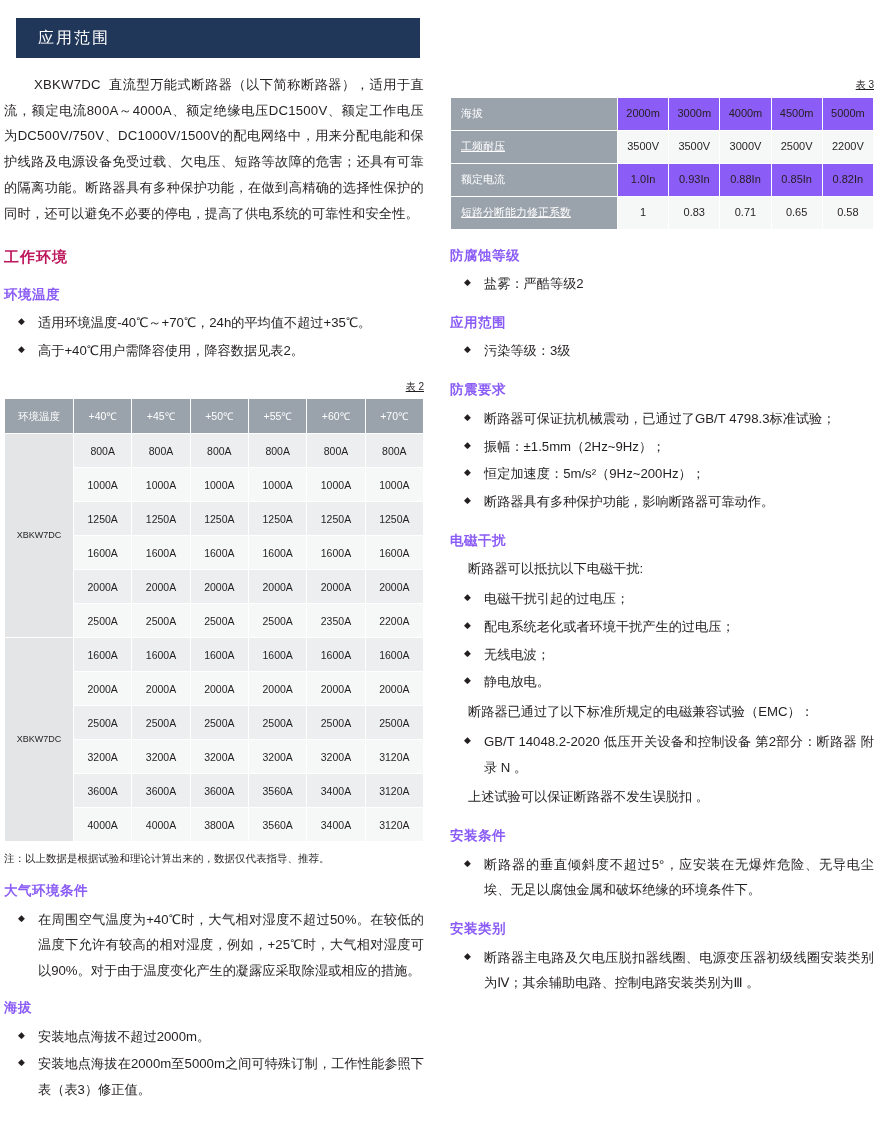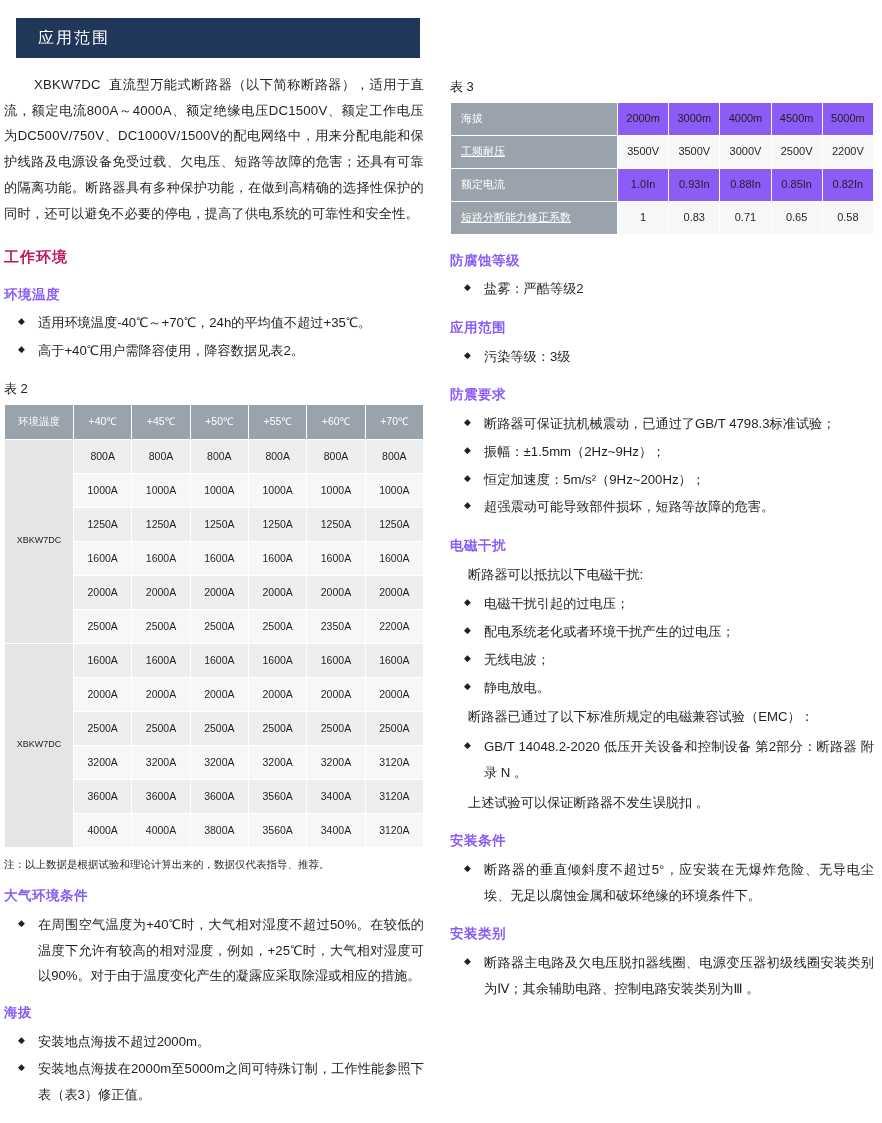--- a/index.html
+++ b/index.html
@@ -112,24 +112,25 @@
     line-height: 2.6;
   }
   .plain-line {
     font-size: 13.2px;
     line-height: 1.95;
     margin: 4px;
     padding-left: 14px;
   }
   
   .tbl-cap {
-    text-align: left;
-    font-size: 13px;
+    text-align: right;
+    font-size: 10px;
     color: #231f20;
     margin: 14px 0 3px 0;
+    text-decoration: underline;
   }
   table {
     border-collapse: collapse;
     width: 100%;
     font-size: 11px;
     color: #231f20;
   }
   table td, table th {
     border: 1px solid #ffffff;
     padding: 5px 6px;
@@ -384,21 +385,21 @@
     <h3 class="sub rt">应用范围</h3>
     <ul class="bl">
       <li>污染等级：3级</li>
     </ul>
 
     <h3 class="sub rt">防震要求</h3>
     <ul class="bl">
       <li>断路器可保证抗机械震动，已通过了GB/T 4798.3标准试验；</li>
       <li>振幅：±1.5mm（2Hz~9Hz）；</li>
       <li>恒定加速度：5m/s²（9Hz~200Hz）；</li>
-      <li>超强震动可能导致部件损坏，短路等故障的危害。</li>
+      <li>断路器具有多种保护功能，影响断路器可靠动作。</li>
     </ul>
 
     <h3 class="sub rt">电磁干扰</h3>
     <p class="plain-line">断路器可以抵抗以下电磁干扰:</p>
     <ul class="bl">
       <li>电磁干扰引起的过电压；</li>
       <li>配电系统老化或者环境干扰产生的过电压；</li>
       <li>无线电波；</li>
       <li>静电放电。</li>
     </ul>

